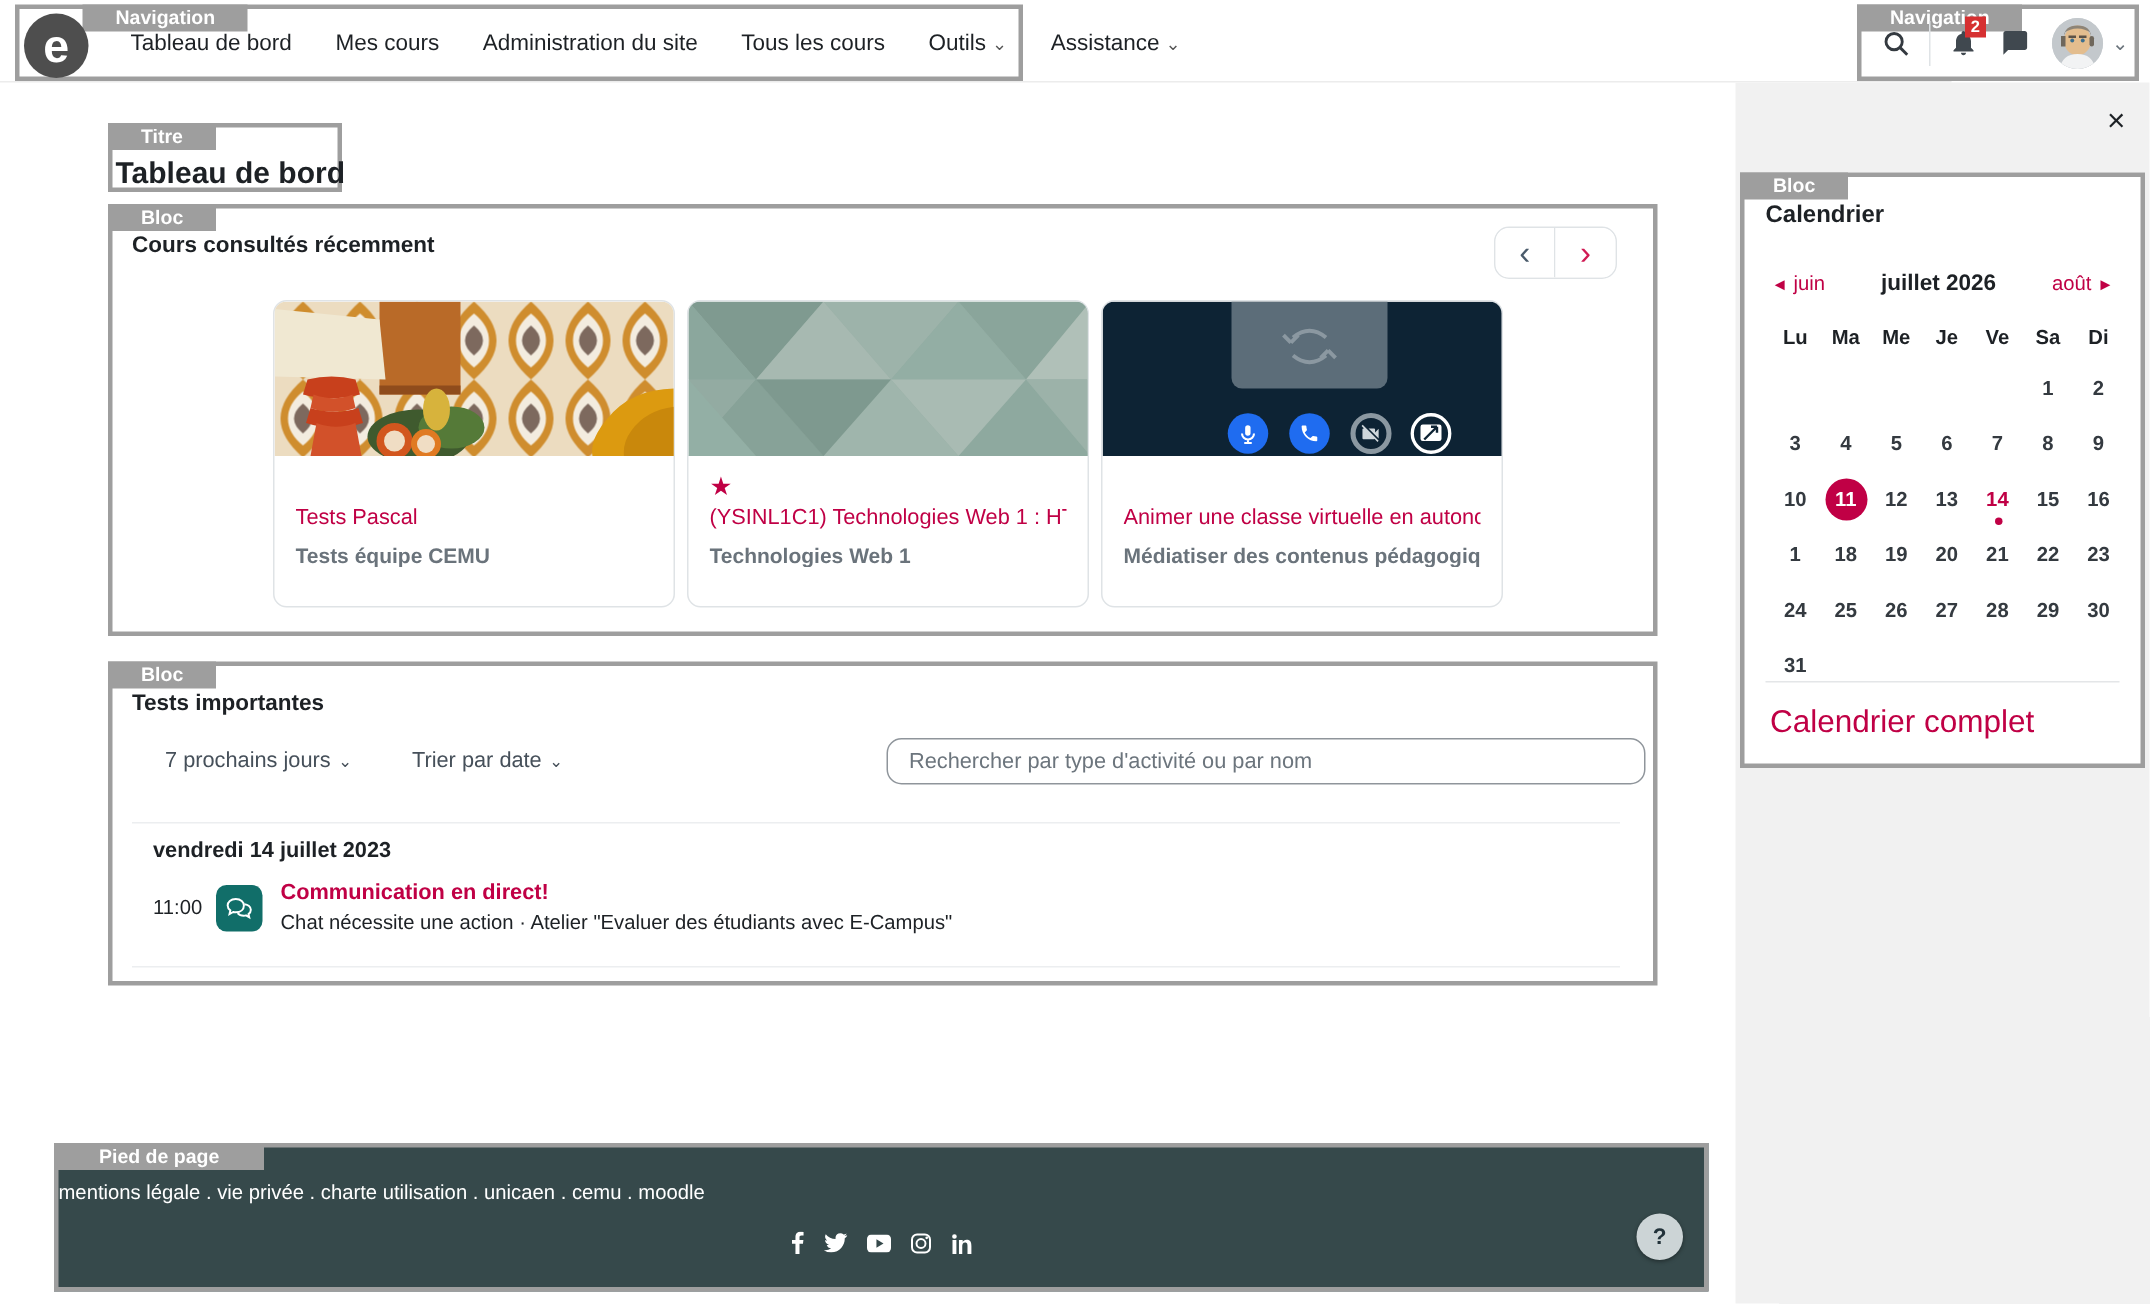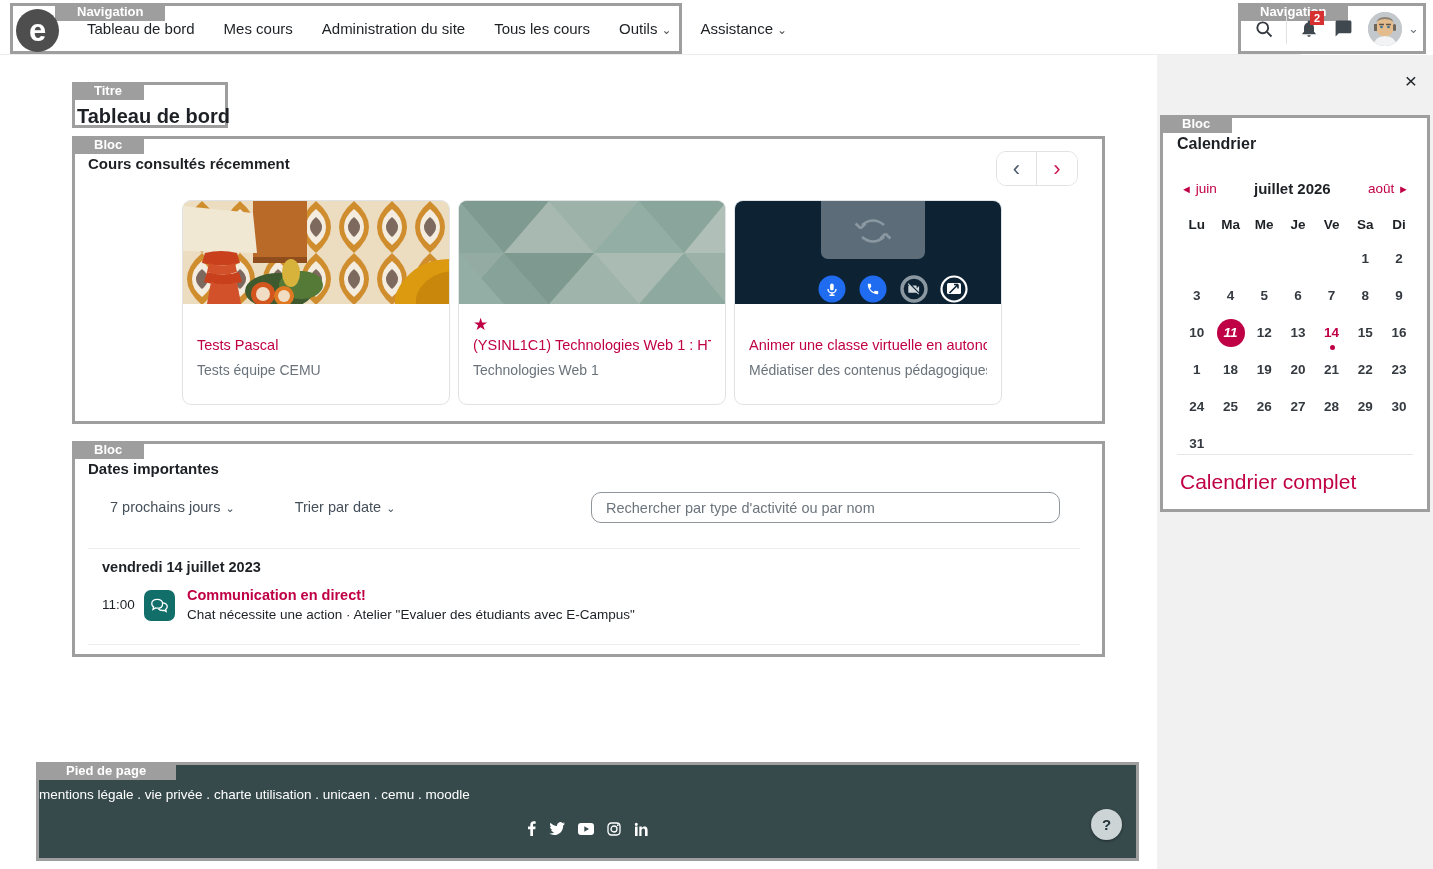--- a/index.html
+++ b/index.html
@@ -54,28 +54,28 @@
   .carousel-btn.prev { color:#4a5b6b; border-right:1px solid #dfe3e6; }
   .carousel-btn.next { color:#d01a53; }
   .cards { position:absolute; left:107px; top:61px; display:flex; gap:8px; }
   .course-card { width:268px; height:205px; border:1px solid #dfe3e6; border-radius:9px;
                  background:#fff; overflow:hidden; }
   .card-img { width:268px; height:103px; display:block; }
   .card-body { padding:11px 14px; }
   .star { color:#c00045; font-size:17px; line-height:20px; }
   .card-title { font-size:14.5px; color:#c00045; cursor:pointer; white-space:nowrap;
                 overflow:hidden; margin-top:2px; }
-  .card-sub { font-size:14px; color:#6a737b; margin-top:9px; white-space:nowrap; overflow:hidden; }
+  .card-sub { font-size:14px; color:#6a737b; margin-top:9px; white-space:nowrap; overflow:hidden;font-weight:bold; }
 
   
   .bloc2 { left:72px; top:386px; width:1033px; height:216px; background:#fff; }
-  .filters { position:absolute; left:35px; top:55px; display:flex; gap:60px; }
+  .filters { position:absolute; left:35px; top:55px; display:flex; gap:40px; }
   .filter { font-size:14.5px; color:#46505a; cursor:pointer; }
   .filter .chev { font-size:11px; color:#46505a; margin-left:5px; }
-  .search-input { position:absolute; left:516px; top:48px; width:469px; height:31px;
+  .search-input { position:absolute; left:516px; top:48px; width:506px; height:31px;
                   border:1px solid #8f959b; border-radius:10px; padding:0 14px;
                   font-size:14.5px; color:#c2410c; outline:none;
                   font-family:"Liberation Sans", sans-serif; }
   .search-input::placeholder { color:#6c757d; }
   .tl-divider { position:absolute; left:13px; right:22px; height:1px; background:#eceef0; }
   .date-heading { position:absolute; left:27px; top:115px; font-size:14.5px; font-weight:bold; }
   .event-row { position:absolute; left:27px; top:143px; display:flex; align-items:flex-start; }
   .event-time { font-size:13.5px; color:#1d2125; width:42px; margin-top:10px; }
   .event-icon { width:31px; height:31px; border-radius:7px; background:#116e69;
                 display:flex; align-items:center; justify-content:center; margin:3px 10px 0 0; }
@@ -92,21 +92,21 @@
              align-items:center; justify-content:space-between; }
   .cal-link { color:#c00045; font-size:13.5px; cursor:pointer; }
   .cal-link .arr { font-size:11px; }
   .cal-month { font-size:15px; font-weight:bold; }
   .cal-grid { position:absolute; left:17px; top:92px; width:236px;
               display:grid; grid-template-columns:repeat(7,33.7px); }
   .cal-wd { text-align:center; font-size:13.5px; font-weight:bold; height:30px; line-height:30px; }
   .cal-day { position:relative; height:37px; display:flex; align-items:center; justify-content:center;
              font-size:13.5px; font-weight:600; color:#343a40; cursor:pointer; }
   .cal-day .num { width:28px; height:28px; line-height:28px; text-align:center; border-radius:50%; }
-  .cal-day.today .num { background:#c00045; color:#fff;font-style:italic; }
+  .cal-day.today .num { background:#c00045; color:#fff; }
   .cal-day.event .num { color:#c00045; }
   .cal-day.event::after { content:""; position:absolute; left:50%; bottom:1px; width:5px; height:5px;
                           margin-left:-2px; border-radius:50%; background:#c00045; }
   .cal-sep { position:absolute; left:14px; right:14px; top:336px; height:1px; background:#e4e6e8; }
   .cal-full-link { position:absolute; left:17px; top:352px; color:#c00045; font-size:21px; cursor:pointer; }
 
   
   .footer-box { left:36px; top:707px; width:1103px; height:99px; background:#36494b; }
   .footer-tab { left:-3px; padding:0 30px; }
   .footer-links { position:absolute; left:0; right:0; top:22px; text-align:left;
@@ -284,21 +284,21 @@
           <div class="card-title">Animer une classe virtuelle en autonomie</div>
           <div class="card-sub">Médiatiser des contenus pédagogiques...</div>
         </div>
       </div>
 
     </div>
   </div>
 
   <div class="anno-box bloc2">
     <span class="anno-tab bloc-tab">Bloc</span>
-    <div class="bloc-heading">Dates importantes</div>
+    <div class="bloc-heading">Tests importantes</div>
 
     <div class="filters">
       <span class="filter"><span>7 prochains jours</span><span class="chev">⌄</span></span>
       <span class="filter"><span>Trier par date</span><span class="chev">⌄</span></span>
     </div>
     <input class="search-input" type="text" placeholder="Rechercher par type d'activité ou par nom" style="">
 
     <div class="tl-divider" style="top:104px;"></div>
 
     <div class="date-heading">vendredi 14 juillet 2023</div>

